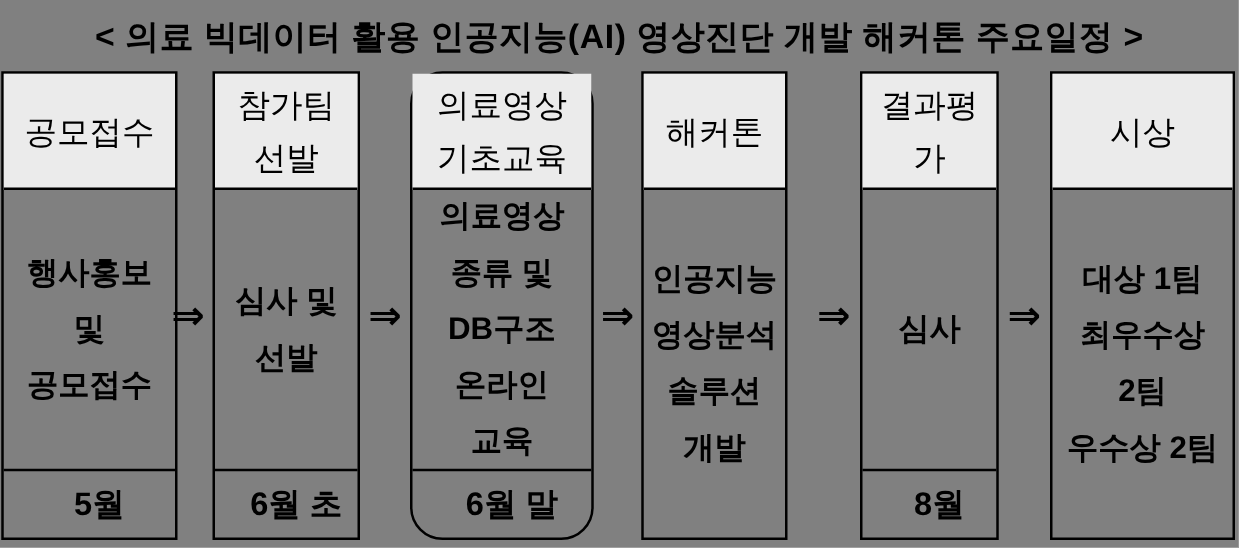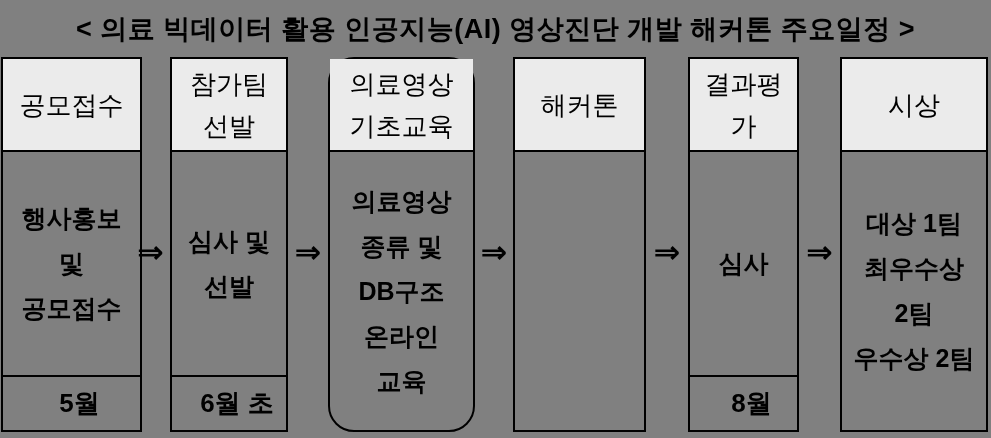--- a/index.html
+++ b/index.html
@@ -117,28 +117,33 @@
   </div>
 
   <div class="stage" style="left:328px; width:147px;border-radius:26px;">
     <div class="stage-header">의료영상
 기초교육</div>
     <div class="stage-body">의료영상
 종류 및
 DB구조
 온라인
 교육</div>
+    <div class="stage-date">6월 말</div>
   </div>
 
   <div class="gap-arrow" style="left:475px; width:38px;">
     <span>⇒</span>
   </div>
 
-  <div class="stage" style="left:513px; width:133px;">
+  <div class="stage" style="left:513px; width:117px;">
     <div class="stage-header">해커톤</div>
+    <div class="stage-body">인공지능
+영상분석
+솔루션
+개발</div>
   </div>
 
   <div class="gap-arrow" style="left:646px; width:42px;">
     <span>⇒</span>
   </div>
 
   <div class="stage" style="left:688px; width:111px;">
     <div class="stage-header">결과평
 가</div>
     <div class="stage-body">심사</div>

